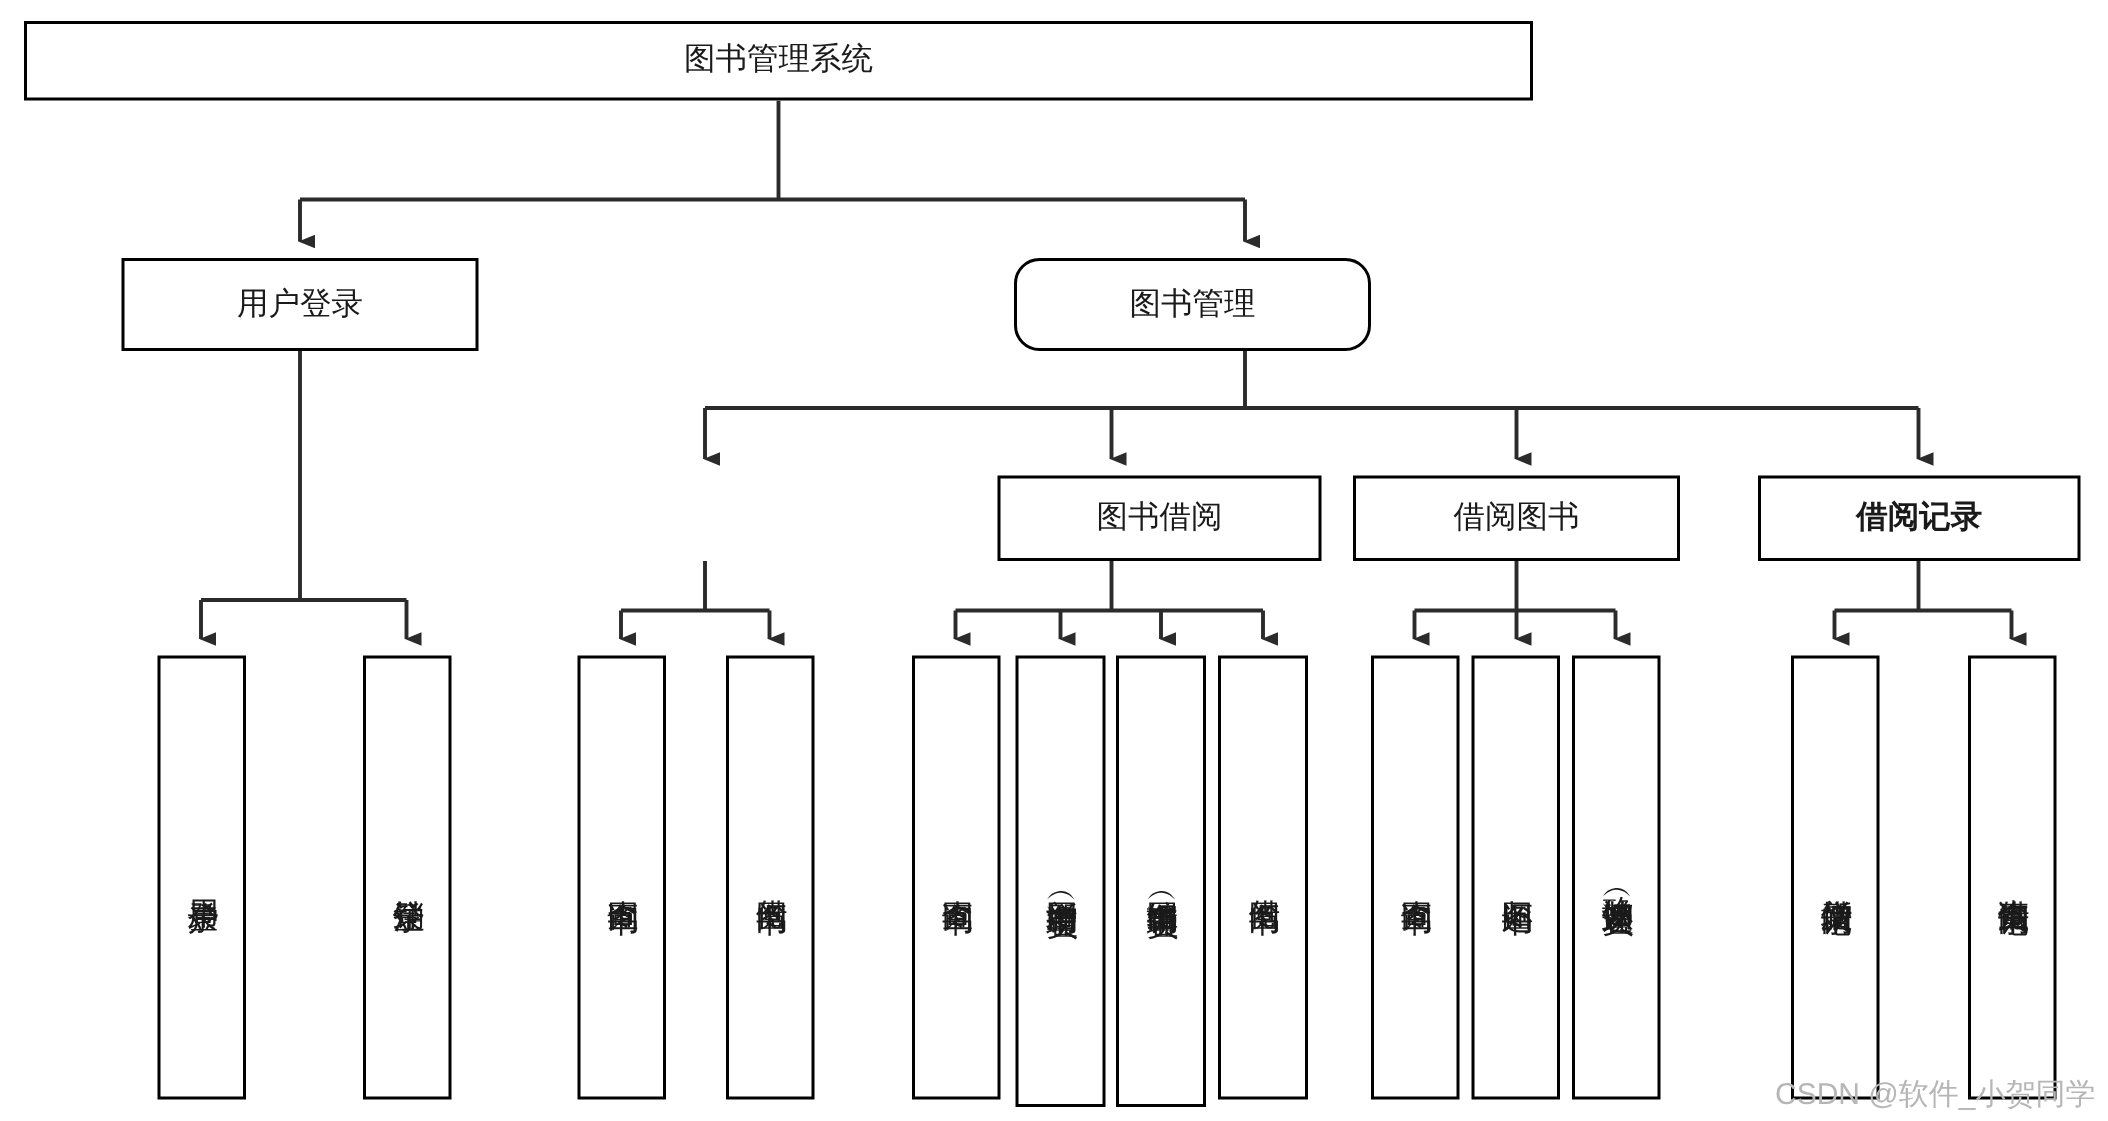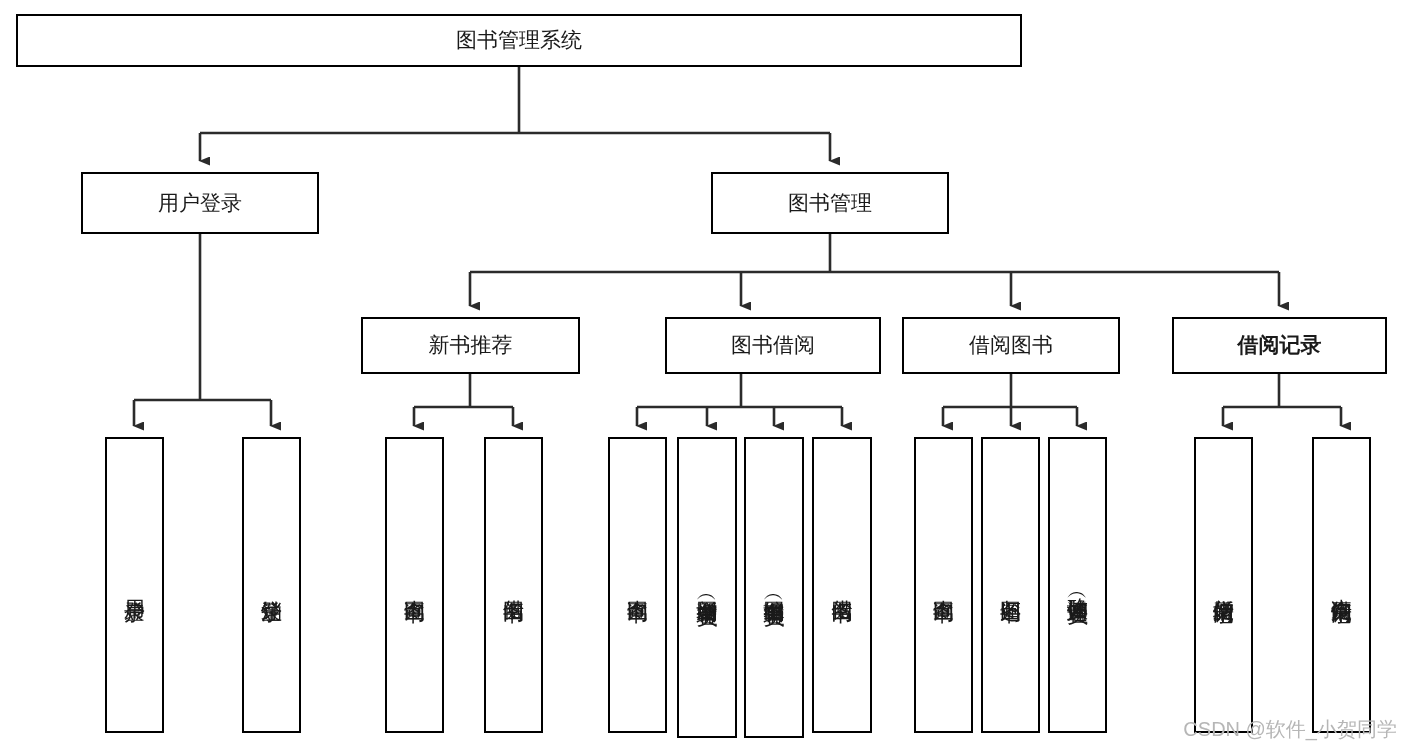--- a/index.html
+++ b/index.html
@@ -129,27 +129,24 @@
     </g>
   </svg>
 
   <div class="node node-root" style="left:16px; top:14px; width:1006px; height:53px;">
     <span class="node-label">图书管理系统</span>
   </div>
 
   <div class="node node-level2" style="left:81px; top:172px; width:238px; height:62px;">
     <span class="node-label">用户登录</span>
   </div>
-  <div class="node node-level2" style="left:711px; top:172px; width:238px; height:62px;">
+  <div class="node node-level2" style="left:676px; top:172px; width:238px; height:62px;border-radius:17px;">
     <span class="node-label">图书管理</span>
   </div>
 
-  <div class="node node-level3" style="left:361px; top:317px; width:219px; height:57px;">
-    <span class="node-label">新书推荐</span>
-  </div>
   <div class="node node-level3" style="left:633px; top:317px; width:216px; height:57px;margin-left:32px;">
     <span class="node-label">图书借阅</span>
   </div>
   <div class="node node-level3" style="left:902px; top:317px; width:218px; height:57px;">
     <span class="node-label">借阅图书</span>
   </div>
   <div class="node node-level3" style="left:1172px; top:317px; width:215px; height:57px;font-weight:bold;">
     <span class="node-label">借阅记录</span>
   </div>
 

